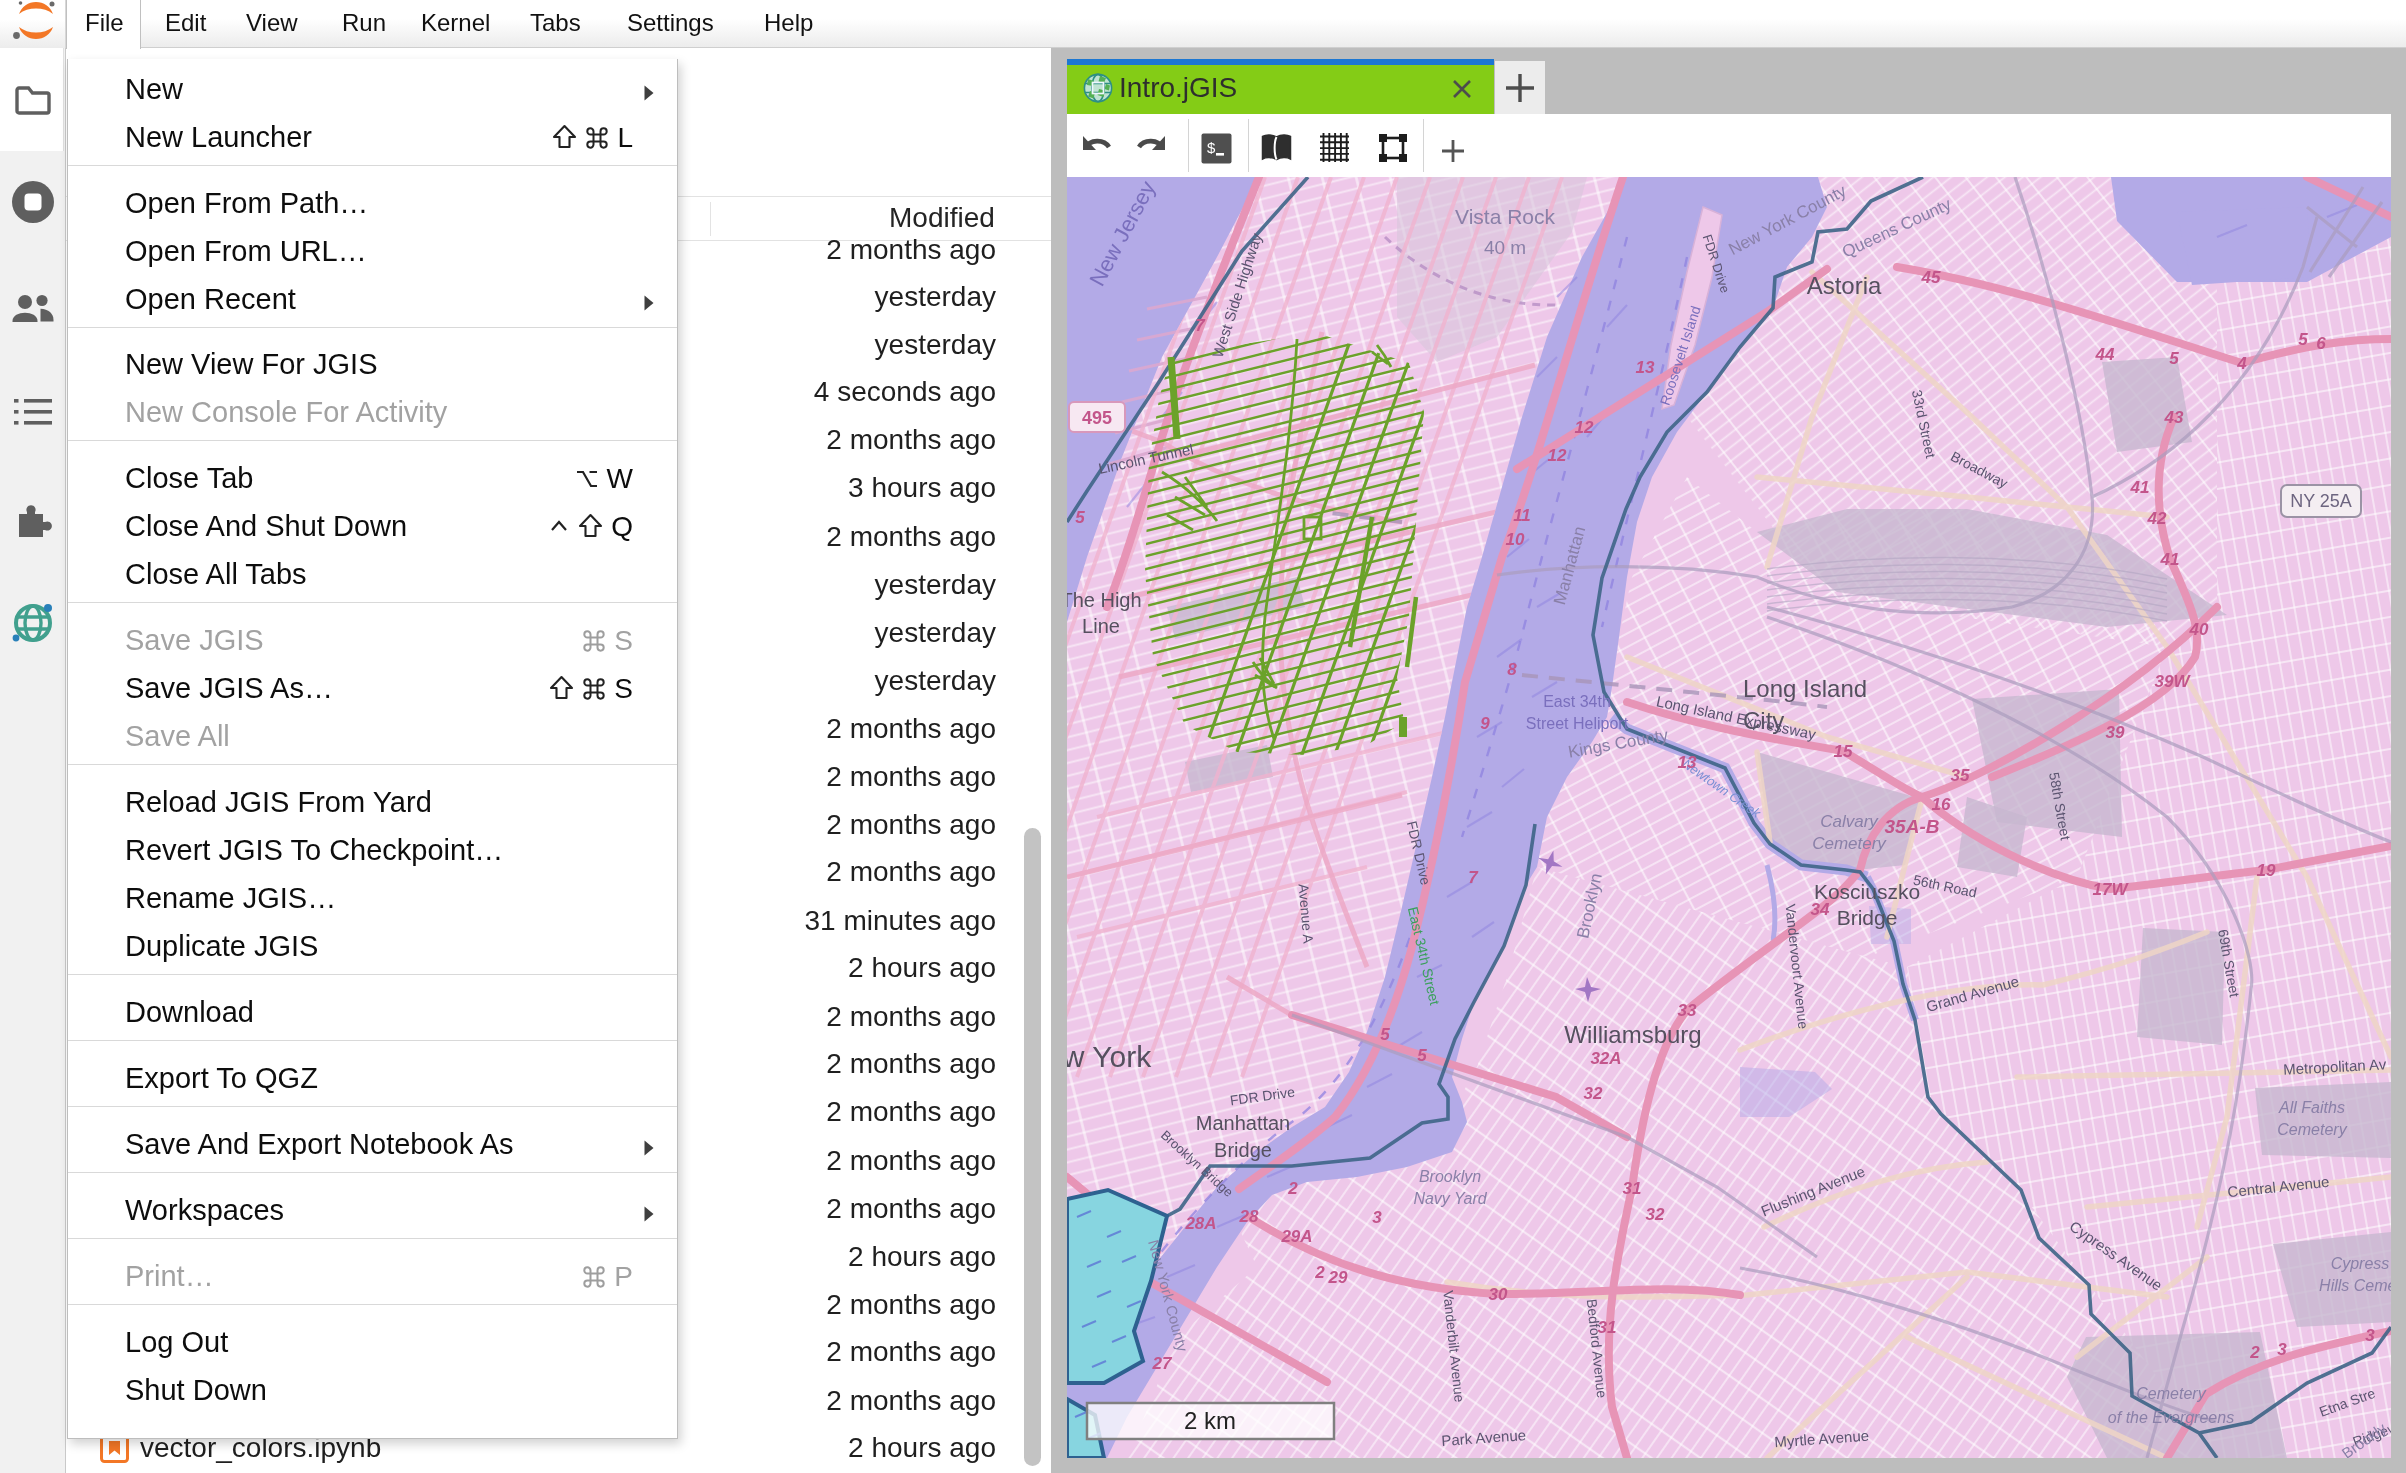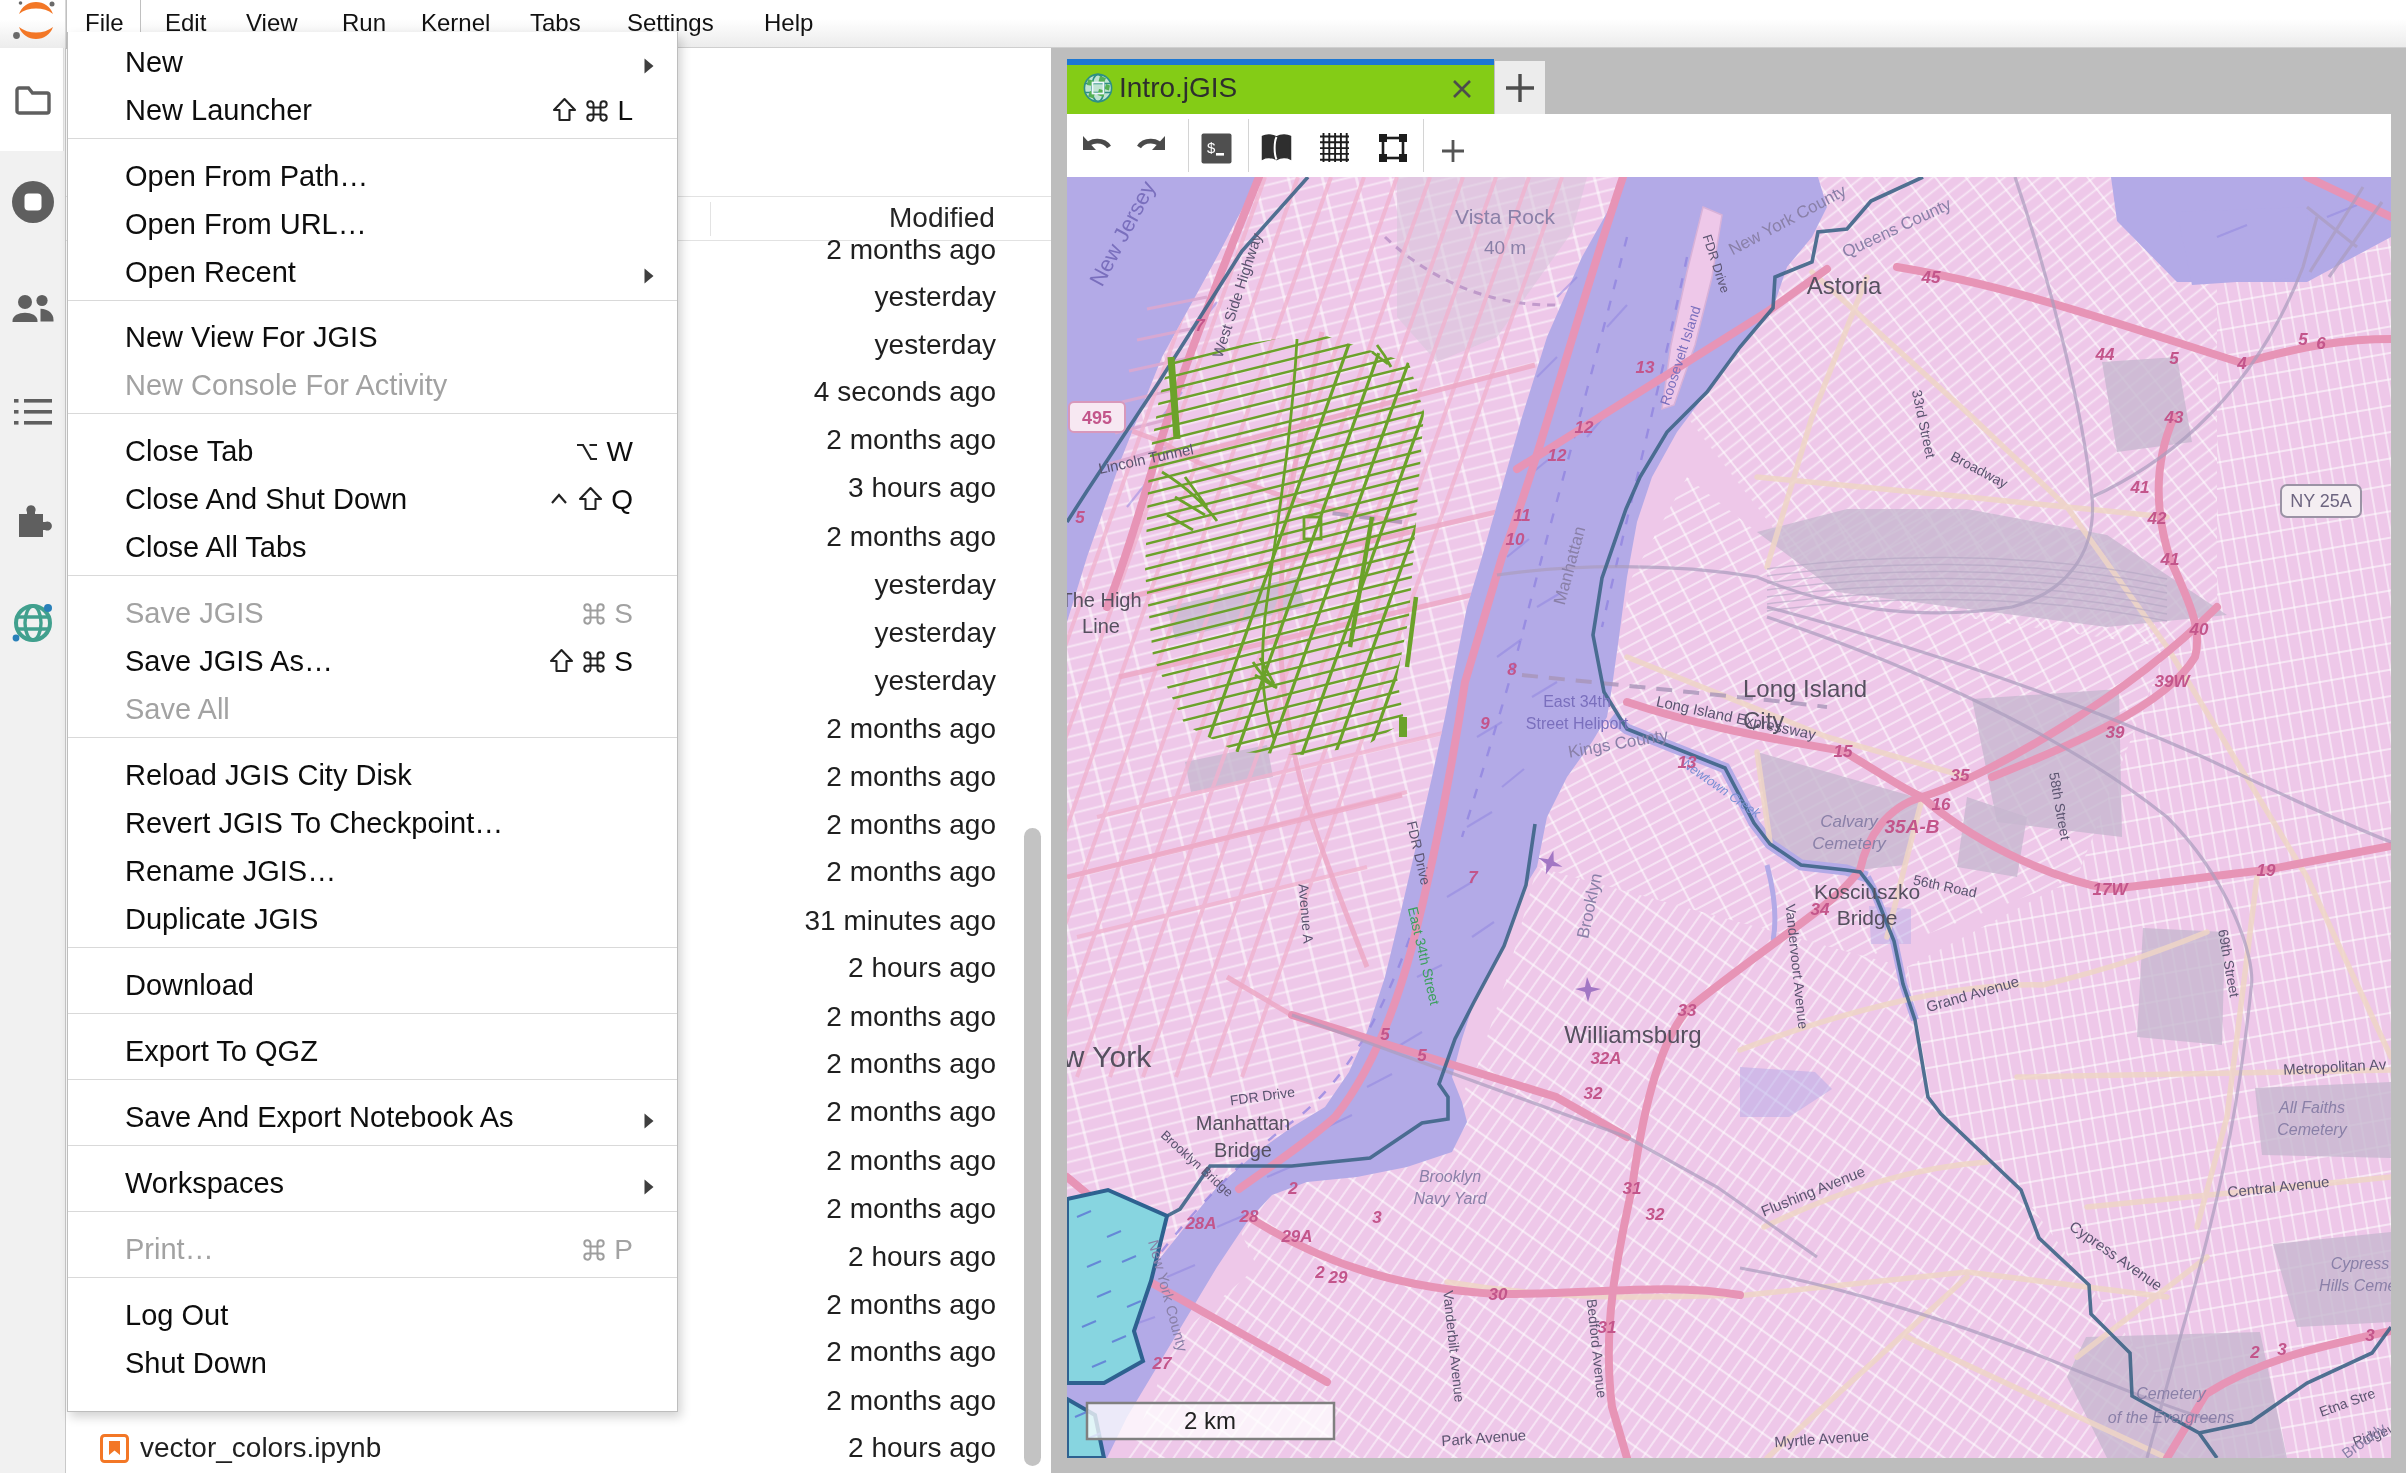--- a/index.html
+++ b/index.html
@@ -11,21 +11,21 @@
 .sbsel{position:absolute;left:0;top:48px;width:64px;height:103px;background:#fff;border-right:1px solid #e0e0e0}
 .sbi{position:absolute;left:33px;transform:translateX(-50%)}
 .browser{position:absolute;left:67px;top:48px;width:984px;height:1425px;background:#fff}
 .bline{position:absolute;left:66px;width:985px;height:1px;background:#e2e2e2}
 .modhdr{position:absolute;left:889px;top:198px;width:110px;font-size:28px;font-weight:400;color:#242424;line-height:40px}
 .trow{position:absolute;left:600px;width:396px;text-align:right;font-size:28px;color:#1f1f1f;line-height:48px;height:48px}
 .frow{position:absolute;left:98px;top:1424px;height:48px;line-height:48px}
 .nbicon{position:absolute;left:2px;top:10px}
 .fname{position:absolute;left:42px;top:0;font-size:28px;color:#1f1f1f;white-space:nowrap}
 .scrollbar{position:absolute;left:1024px;top:828px;width:17px;height:638px;border-radius:9px;background:#c3c3c3}
-.menu{position:absolute;left:67px;top:32px;width:611px;height:1380px;background:#fff;border:1px solid #bdbdbd;border-top:none;box-shadow:3px 5px 10px rgba(0,0,0,0.18)}
+.menu{position:absolute;left:67px;top:59px;width:611px;height:1380px;background:#fff;border:1px solid #bdbdbd;border-top:none;box-shadow:3px 5px 10px rgba(0,0,0,0.18)}
 .mrow{position:absolute;left:0;width:100%;height:48px;line-height:48px;font-size:29px;color:#0d0d0d}
 .mrow.g{color:#a2a2a2}
 .ml{position:absolute;left:57px;white-space:nowrap}
 .ms{position:absolute;right:44px;white-space:nowrap}
 .sk{font-size:28px;color:#0d0d0d}
 .sk.g{color:#a2a2a2}
 .ma{position:absolute;right:22px}
 .msep{position:absolute;left:0;width:100%;height:1px;background:#d9d9d9}
 .dock{position:absolute;left:1051px;top:48px;width:1355px;height:1425px;background:#bdbdbd}
 .tabblue{position:absolute;left:1067px;top:59px;width:427px;height:6px;background:#1c77d2}
@@ -667,21 +667,21 @@
           <path d="M12.5 2 L23 13 H17.5 V23 H7.5 V13 H2 Z" fill="none" stroke="#222" stroke-width="2.1" stroke-linejoin="round"></path>
         </svg> <svg width="24" height="24" viewBox="0 0 24 24" style="vertical-align:-3px">
           <path d="M8.5 8.5 H15.5 V15.5 H8.5 Z M8.5 8.5 H5.4 A3.1 3.1 0 1 1 8.5 5.4 Z M15.5 8.5 V5.4 A3.1 3.1 0 1 1 18.6 8.5 Z M15.5 15.5 H18.6 A3.1 3.1 0 1 1 15.5 18.6 Z M8.5 15.5 V18.6 A3.1 3.1 0 1 1 5.4 15.5 Z" fill="none" stroke="#222" stroke-width="2"></path>
         </svg> <span class="sk">S</span></span>
     </div>
 <div class="mrow g" style="top:653px">
       <span class="ml">Save All</span>
     </div>
 <div class="msep" style="top:705px"></div>
 <div class="mrow" style="top:719px">
-      <span class="ml">Reload JGIS City Disk</span>
+      <span class="ml">Reload JGIS From Yard</span>
     </div>
 <div class="mrow" style="top:767px">
       <span class="ml">Revert JGIS To Checkpoint…</span>
     </div>
 <div class="mrow" style="top:815px">
       <span class="ml">Rename JGIS…</span>
     </div>
 <div class="mrow" style="top:863px">
       <span class="ml">Duplicate JGIS</span>
     </div>

